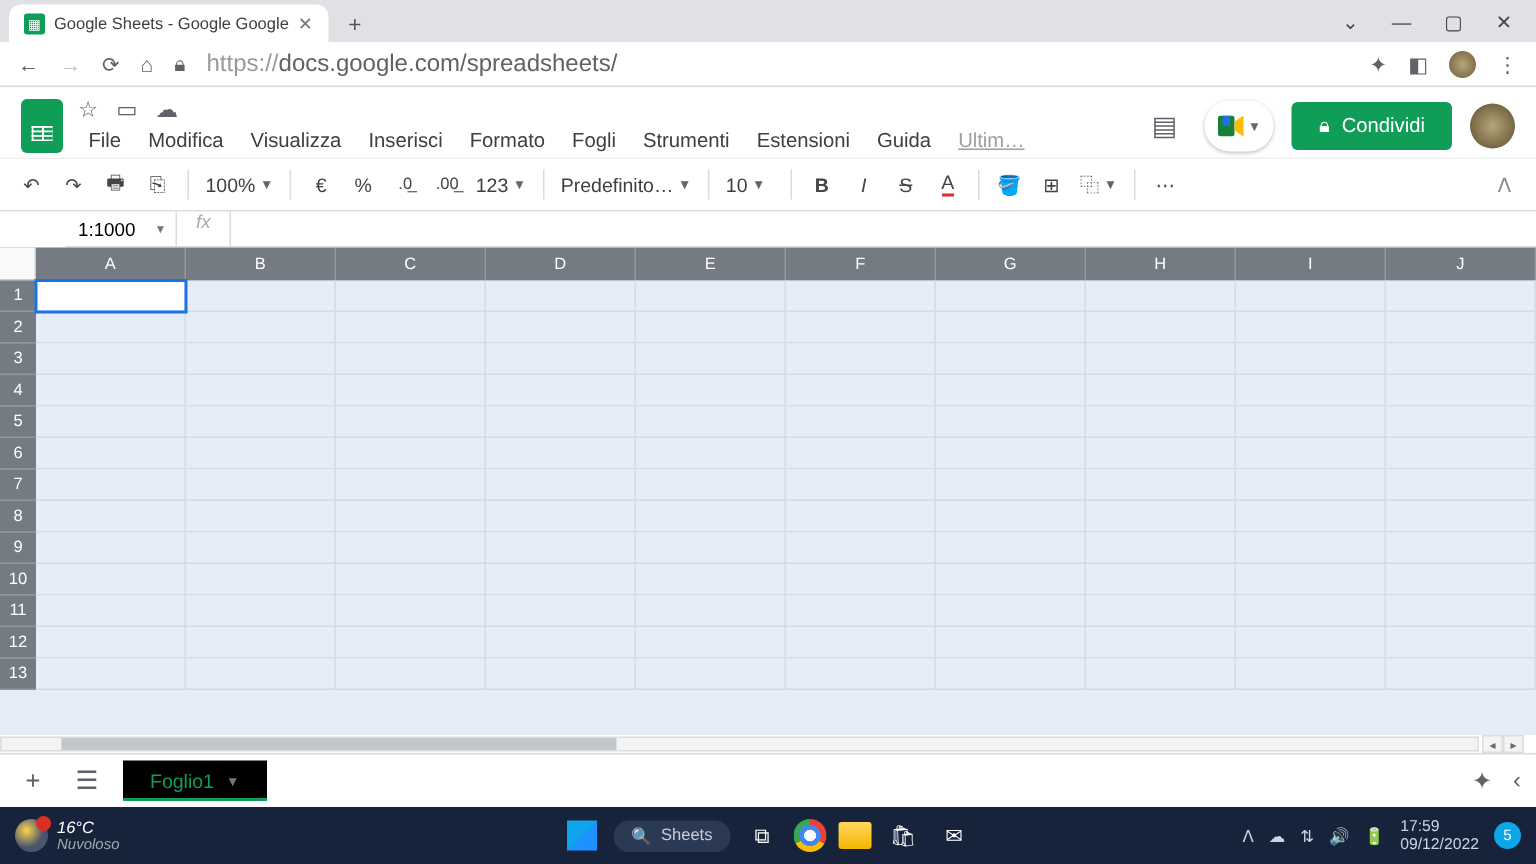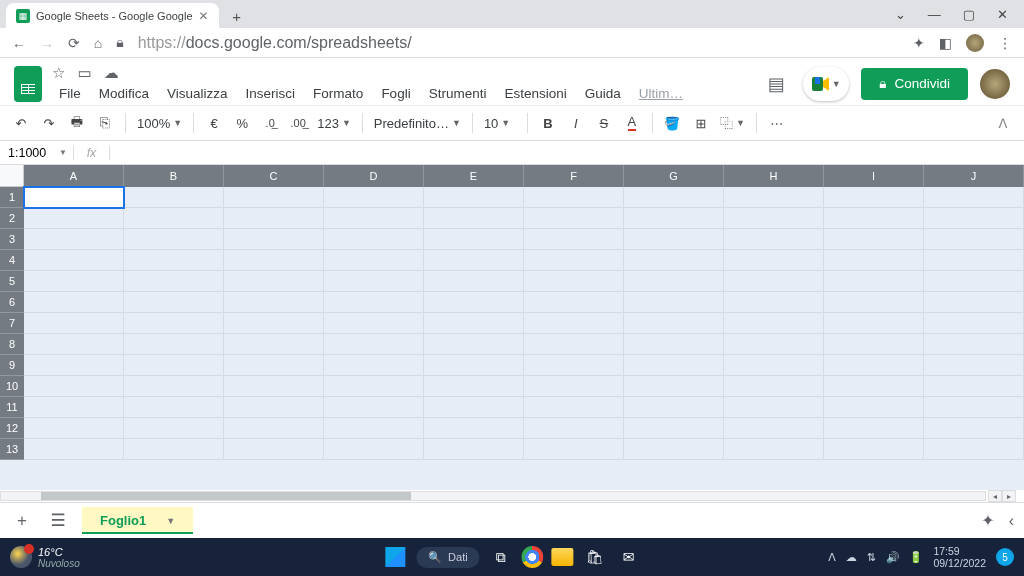--- a/index.html
+++ b/index.html
@@ -40,21 +40,21 @@
 .toolbar { height: 36px; border-top: 1px solid #eee; border-bottom: 1px solid #dadce0; display: flex; align-items: center; padding: 0 8px; gap: 2px; font-size: 13px; color: #3c4043; }
 .tbtn { min-width: 26px; height: 26px; display: flex; align-items: center; justify-content: center; color: #444; }
 .tsep { width: 1px; height: 20px; background: #dadce0; margin: 0 5px; }
 .tdrop { display: flex; align-items: center; gap: 3px; padding: 0 4px; }
 .tdrop .car { font-size: 9px; color: #666; }
 .tbold { font-weight: bold; } .tital { font-style: italic; } .tstrike { text-decoration: line-through; }
 .tA { font-weight: 500; border-bottom: 2px solid #d93025; padding-bottom: 1px; line-height: 12px; }
 .chev-collapse { margin-left: auto; color: #888; }
 
 
-.fxrow { height: 24px; display: flex; align-items: center; border-bottom: 1px solid #dadce0; font-size: 12.5px; }
+.fxrow { height: 24px; display: flex; border-bottom: 1px solid #dadce0; font-size: 12.5px; margin-left: 44px; }
 .namebox { width: 74px; border-right: 1px solid #dadce0; padding-left: 8px; display: flex; align-items: center; justify-content: space-between; padding-right: 6px; }
 .namebox .car { font-size: 8px; color: #777; }
 .fx { width: 36px; text-align: center; color: #aaa; font-style: italic; border-right: 1px solid #dadce0; }
 .fxinput { flex:1; padding-left: 8px; }
 
 
 .grid-wrap { flex: 1; overflow: hidden; position: relative; background: #e7edf7; }
 .colhdr-row { display: flex; height: 22px; background: #6a7177; }
 .corner { width: 45px; background: #f8f9fa; border: 1px solid #ccc; border-left: none; border-top: none; }
 .colhdr { width: 100px; background: #757b82; color: #fff; font-size: 11px; display: flex; align-items: center; justify-content: center; border-right: 1px solid #91979e; }
@@ -68,21 +68,21 @@
 .crow:first-child .cell:first-child { outline: 2px solid #1a73e8; outline-offset: -1px; background: #fff; z-index: 2; position: relative; }
 
 .hscroll { height: 12px; display: flex; align-items: center; padding-right: 8px; }
 .htrack { flex: 1; height: 10px; background: #f1f3f4; border: 1px solid #ddd; margin-right: 2px; }
 .hthumb { height: 100%; width: 370px; background: #c4c7c9; margin-left: 40px; }
 .harrow { width: 14px; height: 12px; background: #f1f3f4; border: 1px solid #ddd; display: flex; align-items: center; justify-content: center; font-size: 8px; color: #666; }
 
 
 .sheettabs { height: 36px; border-top: 1px solid #dadce0; display: flex; align-items: center; padding: 0 10px; gap: 12px; background: #fff; }
 .stbtn { color: #5f6368; font-size: 17px; width: 24px; text-align: center; }
-.stab { background: #fef9c3; padding: 6px 18px; font-size: 13px; color: #0f9d58; font-weight: 700; border-top: none; box-shadow: inset 0 -2px 0 #0f9d58; display: flex; gap: 20px; align-items: center; }
+.stab { background: #000000; padding: 6px 18px; font-size: 13px; color: #0f9d58; font-weight: 400; border-top: none; box-shadow: inset 0 -2px 0 #0f9d58; display: flex; gap: 8px; align-items: center; }
 .sright { margin-left: auto; display: flex; gap: 14px; align-items: center; color: #5f6368; }
 
 
 .taskbar { height: 38px; background: #16233a; display: flex; align-items: center; color: #fff; font-size: 11px; padding: 0 10px; }
 .weather { display: flex; align-items: center; gap: 6px; font-style: italic; }
 .weather .wicon { width: 22px; height: 22px; border-radius: 50%; background: radial-gradient(circle at 35% 35%, #ffd54f, #4a556b 55%); position: relative; }
 .weather .wicon::after { content:''; position:absolute; top:-2px; right:-2px; width:10px; height:10px; border-radius:50%; background:#d93025; }
 .weather .wtxt div:last-child { color: #9aa; font-size: 10px; }
 .task-center { position: absolute; left: 50%; transform: translateX(-50%); display: flex; gap: 8px; align-items: center; }
 .task-center .tico { width: 26px; height: 26px; border-radius: 4px; display: flex; align-items: center; justify-content: center; font-size: 14px; }
@@ -445,21 +445,21 @@
         <div>16°C</div>
         <div>Nuvoloso</div>
       </div>
   </div>
   <div class="task-center">
     <div class="tico">
         <div class="winlogo"></div>
       </div>
     <div class="searchpill">
         <span>🔍</span>
-        <span>Dati</span>
+        <span>Sheets</span>
       </div>
     <div class="tico">⧉</div>
     <div class="tico" style="background:radial-gradient(circle,#fff 25%,#4285f4 26% 45%,transparent 46%),conic-gradient(#ea4335 0 120deg,#fbbc05 120deg 240deg,#34a853 240deg);border-radius:50%;width:22px;height:22px"></div>
     <div class="tico" style="background:linear-gradient(#ffd75e,#f5b400);width:22px;height:18px;border-radius:2px"></div>
     <div class="tico">🛍</div>
     <div class="tico">✉</div>
   </div>
   <div class="tray">
     <span>ᐱ</span>
     <span>☁</span>

